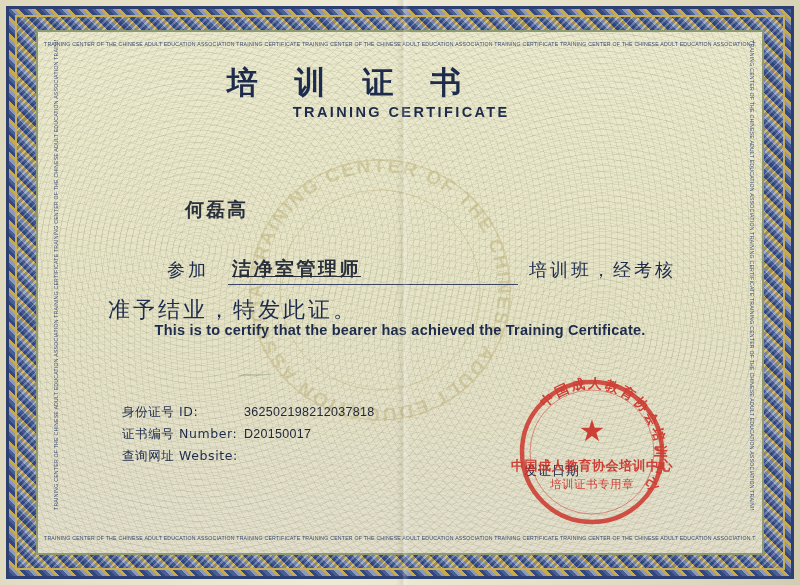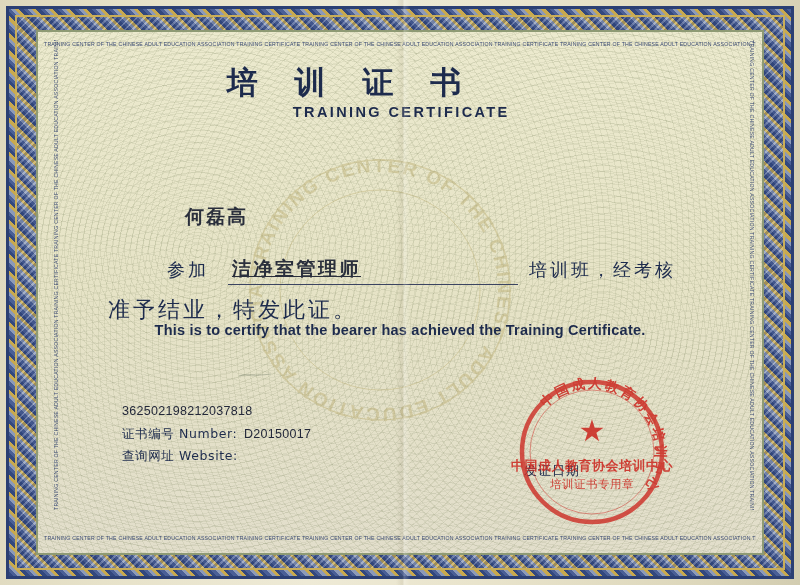--- a/index.html
+++ b/index.html
@@ -171,21 +171,21 @@
     font-size: 14.5px;
     font-weight: bold;
     letter-spacing: 2.4px;
     color: #1d2b4d;
     text-indent: 2.4px;
   }
 
   
   #recipient-name {
     position: absolute;
-    left: 185px; top: 204px;
+    left: 185px; top: 197px;
     font-family: "DejaVu Sans", sans-serif;
     font-size: 19px;
     font-weight: bold;
     color: #2a2f3c;
     letter-spacing: 2px;
   }
 
   
   #body-line1 {
     position: absolute;
@@ -365,20 +365,21 @@
     <div id="body-line2">准予结业，特发此证。</div>
 
     <div id="certify-en">This is to certify that the bearer has achieved the Training Certificate.</div>
 
     <svg id="ink-smudge" viewBox="0 0 34 6">
       <path d="M1,4 C8,1 16,5 33,2" stroke="#5d6a55" stroke-width="1.2" fill="none" opacity="0.7"></path>
     </svg>
 
     <div id="details">
       <div class="detail-row">
+        <span class="detail-label">身份证号 ID:</span>
         <span class="detail-value">362502198212037818</span>
       </div>
       <div class="detail-row">
         <span class="detail-label">证书编号 Number:</span>
         <span class="detail-value">D20150017</span>
       </div>
       <div class="detail-row">
         <span class="detail-label">查询网址 Website:</span>
         <span class="detail-value"></span>
       </div>

